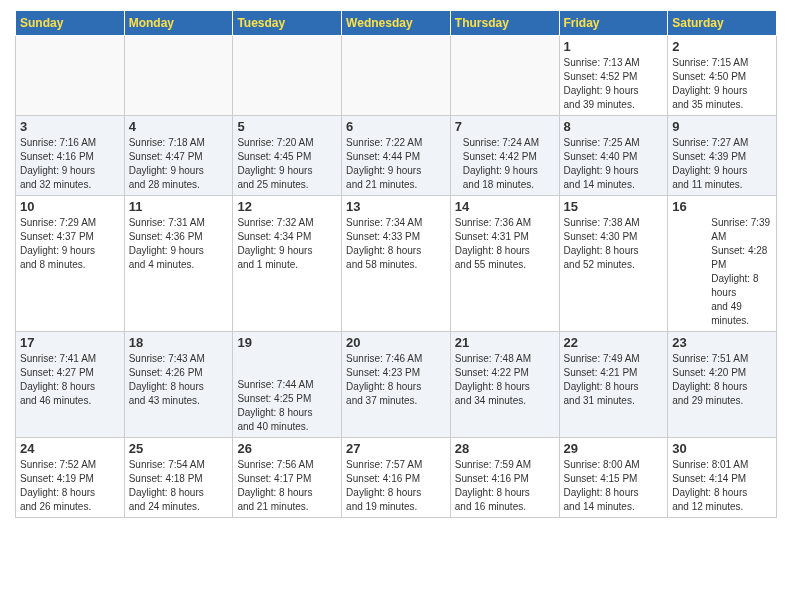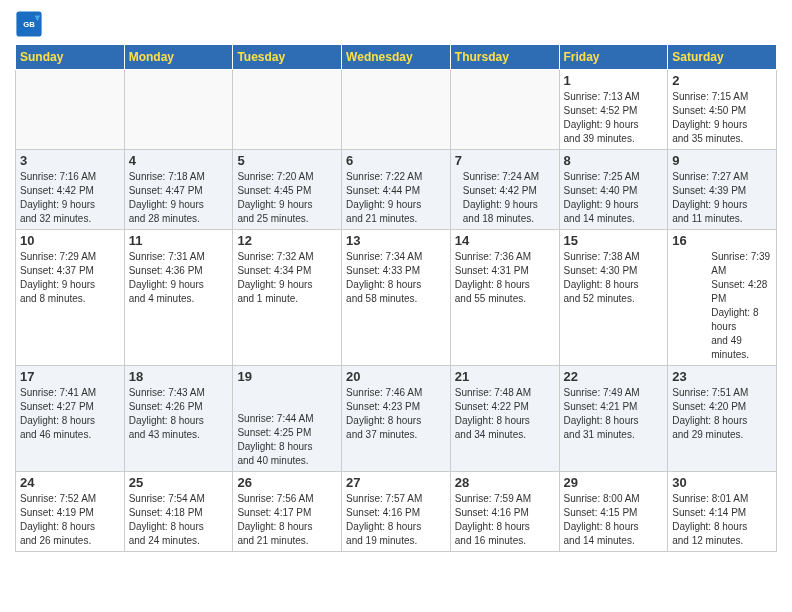--- a/index.html
+++ b/index.html
@@ -90,37 +90,20 @@
       color: #333;
     }
     .empty-cell {
       background: #f9f9f9 !important;
     }
   </style>
 </head>
 <body>
 
 <div class="container">
-  <div class="header-row">
-    <div class="logo">
-      <svg class="logo-icon" viewBox="0 0 40 40">
-        <rect x="2" y="2" width="36" height="36" rx="4" fill="#1a6dc0"></rect>
-        <text x="20" y="24" text-anchor="middle" fill="white" font-size="11" font-weight="bold" font-family="Arial">GB</text>
-        <polygon points="28,8 36,8 32,16" fill="#4aa8e8"></polygon>
-      </svg>
-      <div class="logo-text">
-        <div><span></span></div>
-        <div><span></span></div>
-      </div>
-    </div>
-    <div class="title-block">
-      <div class="month-title"></div>
-      <div class="subtitle"></div>
-    </div>
-  </div>
 
   <table>
     <thead>
       <tr>
       <th>Sunday</th>
           <th>Monday</th>
           <th>Tuesday</th>
           <th>Wednesday</th>
           <th>Thursday</th>
           <th>Friday</th>
@@ -146,21 +129,21 @@
             <div class="day-info" style="white-space: pre-line;">Sunrise: 7:15 AM
 Sunset: 4:50 PM
 Daylight: 9 hours
 and 35 minutes.</div>
           </td>
         </tr>
         <tr>
           <td>
             <span class="day-num">3</span>
             <div class="day-info" style="white-space: pre-line;">Sunrise: 7:16 AM
-Sunset: 4:42 PM
+Sunset: 4:16 PM
 Daylight: 9 hours
 and 32 minutes.</div>
           </td>
           <td>
             <span class="day-num">4</span>
             <div class="day-info" style="white-space: pre-line;">Sunrise: 7:18 AM
 Sunset: 4:47 PM
 Daylight: 9 hours
 and 28 minutes.</div>
           </td>

